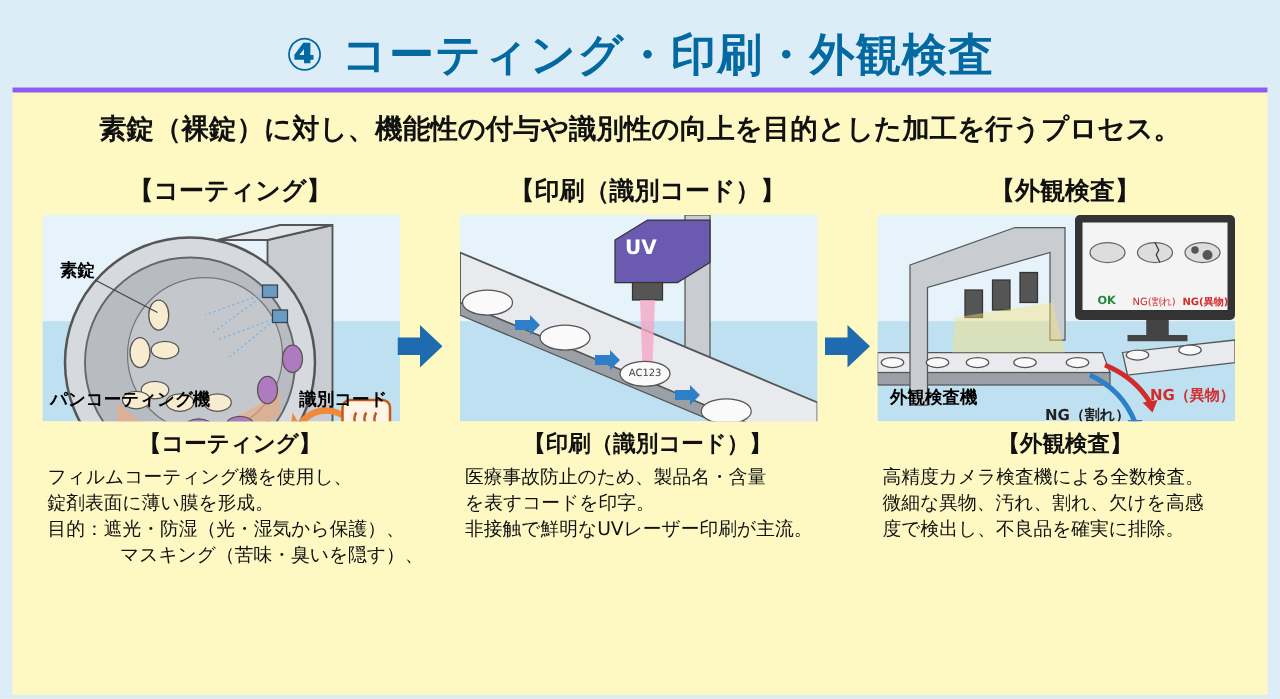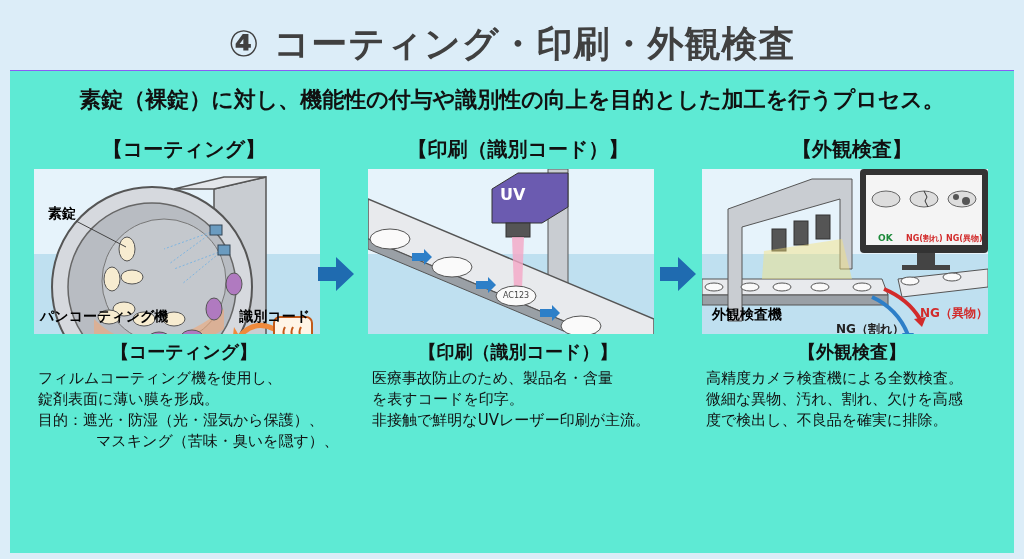--- a/index.html
+++ b/index.html
@@ -1,19 +1,19 @@
 <!DOCTYPE html>
 <html><head>
 <meta charset="utf-8">
 <style>
   html,body{margin:0;padding:0;}
   body{width:1024px;height:559px;background:#dcedf8;font-family:"DejaVu Sans",sans-serif;position:relative;overflow:hidden;}
   .title-bar{position:absolute;left:0;top:0;width:1024px;height:68px;display:flex;align-items:center;justify-content:center;}
-  .title{font-family:"DejaVu Sans",sans-serif;font-weight:bold;font-size:36px;color:#404040;letter-spacing:1px;margin-top:20px;}
-  .card{position:absolute;left:10px;top:70px;width:1004px;height:482px;background:#5eead4;border-top:1px solid #8b5cf6;}
+  .title{font-family:"DejaVu Sans",sans-serif;font-weight:bold;font-size:36px;color:#0369a1;letter-spacing:1px;margin-top:20px;}
+  .card{position:absolute;left:10px;top:70px;width:1004px;height:482px;background:#fef9c3;border-top:4px solid #8b5cf6;}
   .subtitle{position:absolute;left:0;top:14px;width:1004px;text-align:center;font-weight:bold;font-size:22px;color:#111;}
   .col{position:absolute;top:58px;}
   .col-head{text-align:center;font-weight:bold;font-size:20px;color:#111;height:40px;line-height:40px;}
   .illus{position:relative;width:286px;height:165px;background:#e6f3fb;overflow:hidden;}
   .illus .floor{position:absolute;left:0;bottom:0;width:100%;height:80px;background:#bfe0f0;}
   .desc-head{text-align:center;font-weight:bold;font-size:18px;color:#111;margin-top:6px;}
   .desc{font-size:15px;line-height:21px;color:#111;margin-top:4px;padding-left:4px;}
   .desc .l{display:block;white-space:nowrap;}
   .desc .ind{padding-left:58px;}
   .arrow{position:absolute;width:36px;height:34px;}
@@ -163,21 +163,21 @@
         <path d="M222,22 l3,6 -2,4 3,6" stroke="#333" fill="none"></path>
         <path d="M170,128 Q196,140 206,166" stroke="#2d7fc8" stroke-width="4" fill="none"></path>
         <polygon points="200,164 212,164 206,174" fill="#2d7fc8"></polygon>
         <path d="M182,120 Q206,130 218,150" stroke="#d22b2b" stroke-width="4" fill="none"></path>
         <polygon points="212,150 224,148 220,158" fill="#d22b2b"></polygon>
         <polygon points="178,184 254,184 254,218 178,218" fill="#d9dce0" stroke="#555"></polygon>
         <ellipse cx="212" cy="178" rx="7" ry="5" fill="#eee" stroke="#444"></ellipse>
         <circle cx="212" cy="178" r="2" fill="#444"></circle>
       </svg>
       <span style="position:absolute;left:176px;top:64px;font-size:9px;font-weight:bold;color:#1d8a3a;">OK</span>
-      <span style="position:absolute;left:204px;top:64px;font-size:8px;font-weight:bold;color:#d22b2b;">NG(割れ)</span>
+      <span style="position:absolute;left:204px;top:64px;font-size:8px;font-weight:normal;color:#d22b2b;">NG(割れ)</span>
       <span style="position:absolute;left:244px;top:64px;font-size:8px;font-weight:bold;color:#d22b2b;">NG(異物)</span>
       <span style="position:absolute;left:134px;top:152px;font-size:12px;font-weight:bold;color:#222;">NG（割れ）</span>
       <span style="position:absolute;left:218px;top:136px;font-size:12px;font-weight:bold;color:#d22b2b;">NG（異物）</span>
       <span style="position:absolute;left:10px;bottom:10px;font-size:14px;font-weight:bold;">外観検査機</span>
     </div>
     <div class="desc-head">【外観検査】</div>
     <div class="desc">
       <span class="l">高精度カメラ検査機による全数検査。</span>
       <span class="l">微細な異物、汚れ、割れ、欠けを高感</span>
       <span class="l">度で検出し、不良品を確実に排除。</span>

